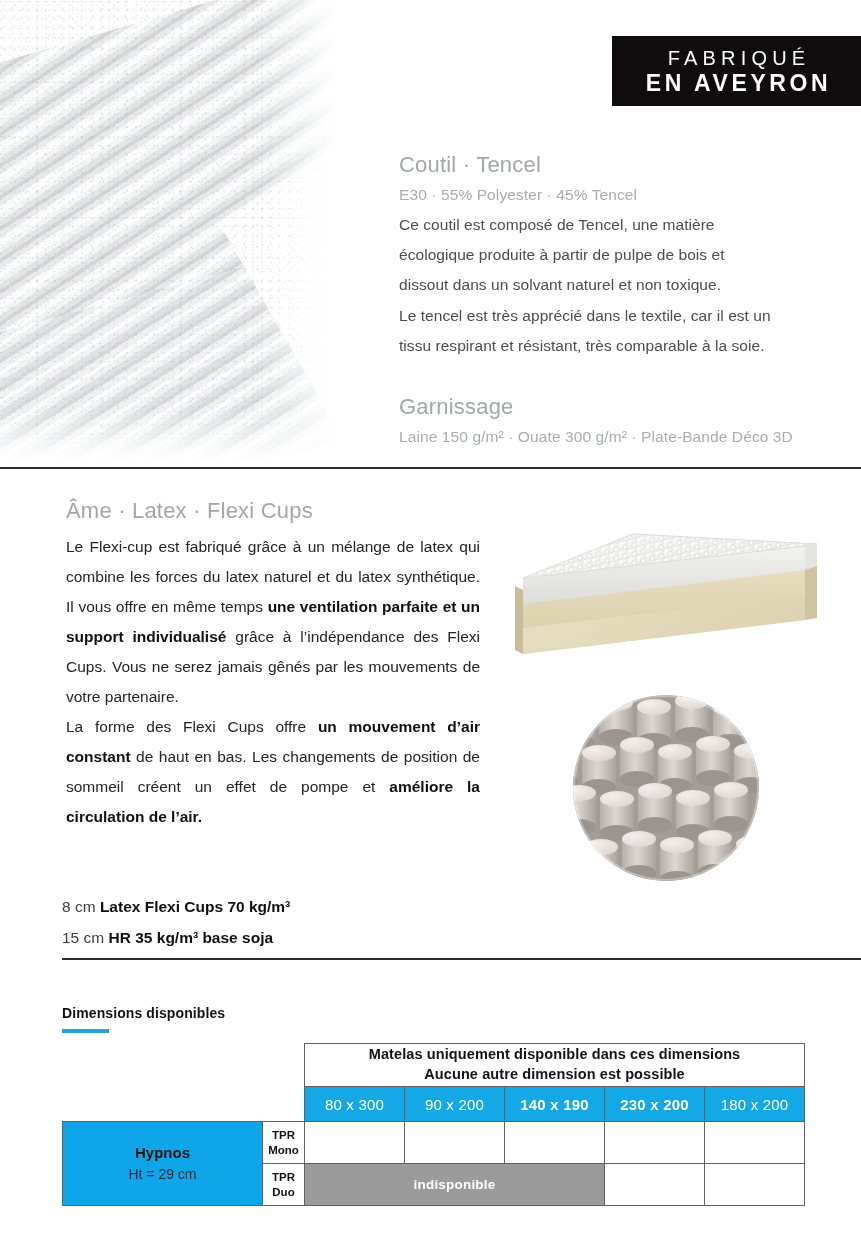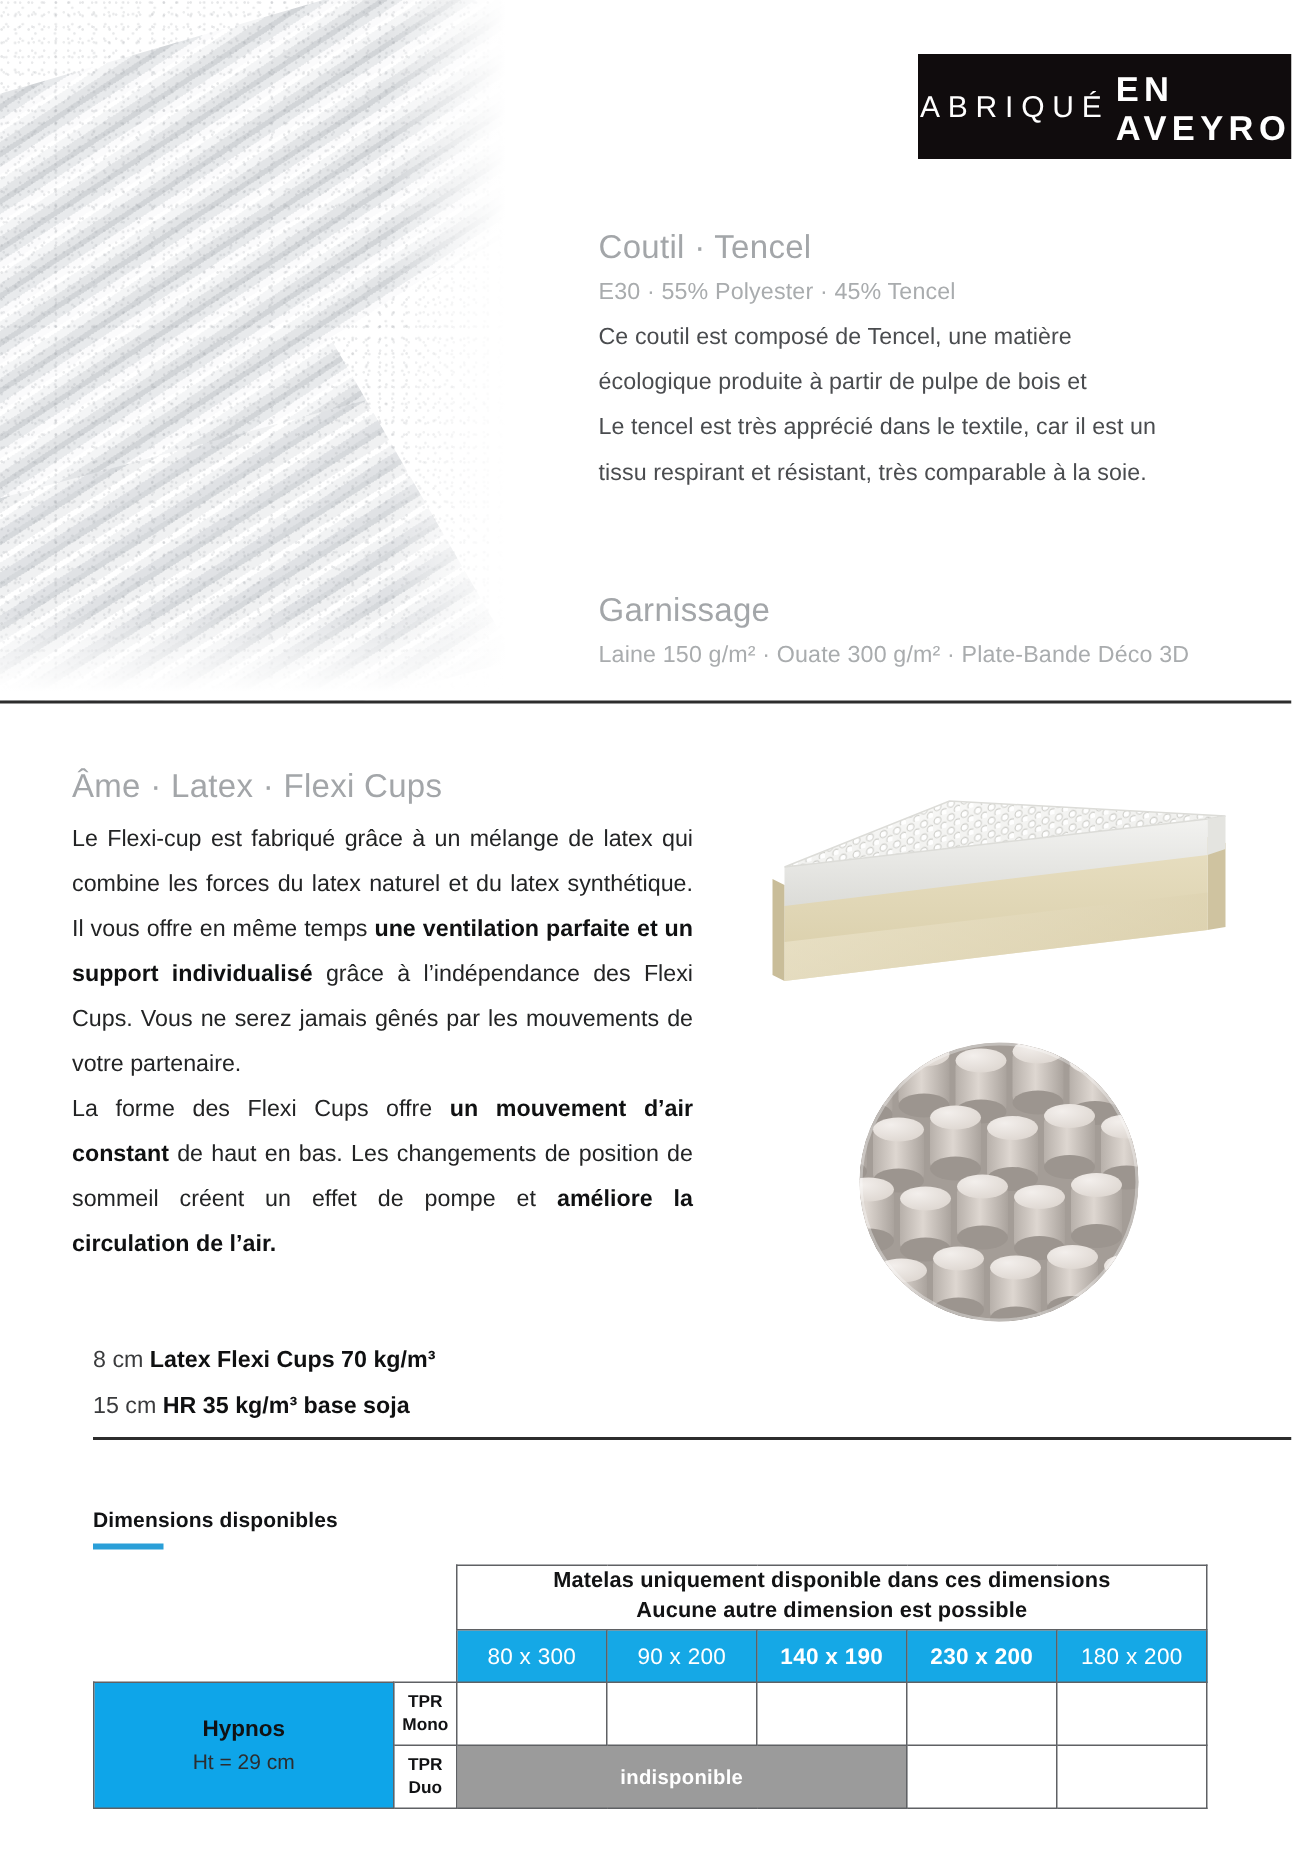--- a/index.html
+++ b/index.html
@@ -92,21 +92,21 @@
     transform-origin: top left;
   }
 
   
   .made-badge {
     position: absolute;
     left: 612px; top: 36px;
     width: 249px; height: 70px;
     background: #100c0d;
     display: flex;
-    flex-direction: row;
+    flex-direction: column;
     align-items: center;
     justify-content: center;
     padding-top: 2px;
   }
   .made-badge .line1 {
     color: #ffffff;
     font-size: 20px;
     letter-spacing: 5.2px;
     font-weight: 300;
     line-height: 1.15;
@@ -156,23 +156,22 @@
   .divider-full {
     position: absolute;
     left: 0; top: 467px;
     width: 861px; height: 2px;
     background: #2d2d2d;
   }
 
   
   .ame-block {
     position: absolute;
-    left: 48px; top: 496px;
+    left: 66px; top: 496px;
     width: 414px;
-    margin-top: 13px;
   }
   .ame-block .sec-heading { font-size: 22px; margin-bottom: 6px; }
   .ame-para {
     font-size: 15.5px;
     color: #232425;
     line-height: 1.94;
     text-align: justify;
     text-justify: inter-word;
   }
   .ame-para b { font-weight: 700; color: #101112; }
@@ -311,20 +310,21 @@
   <div class="made-badge">
     <span class="line1">FABRIQUÉ</span>
     <span class="line2">EN AVEYRON</span>
   </div>
 
   <div class="coutil-block">
     <div class="sec-heading">Coutil · Tencel</div>
     <div class="sec-sub">E30 · 55% Polyester · 45% Tencel</div>
     <div class="body-line">Ce coutil est composé de Tencel, une matière</div>
     <div class="body-line">écologique produite à partir de pulpe de bois et</div>
+    <div class="body-line">dissout dans un solvant naturel et non toxique.</div>
     <div class="body-line">Le tencel est très apprécié dans le textile, car il est un</div>
     <div class="body-line">tissu respirant et résistant, très comparable à la soie.</div>
   </div>
 
   <div class="garnissage-block">
     <div class="sec-heading">Garnissage</div>
     <div class="sec-sub">Laine 150 g/m² · Ouate 300 g/m² · Plate-Bande Déco 3D</div>
   </div>
 </div>
 

